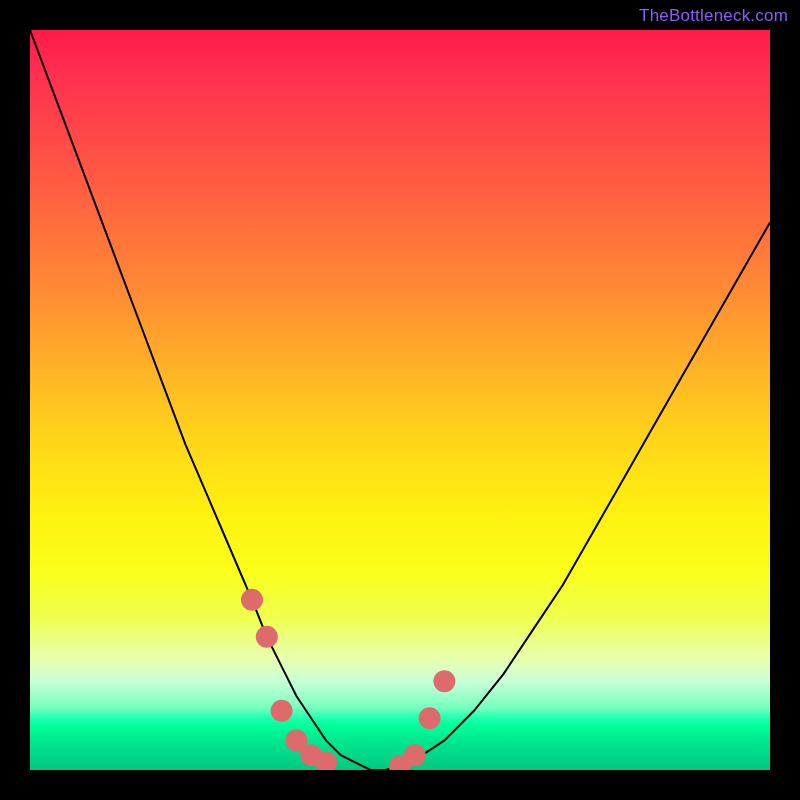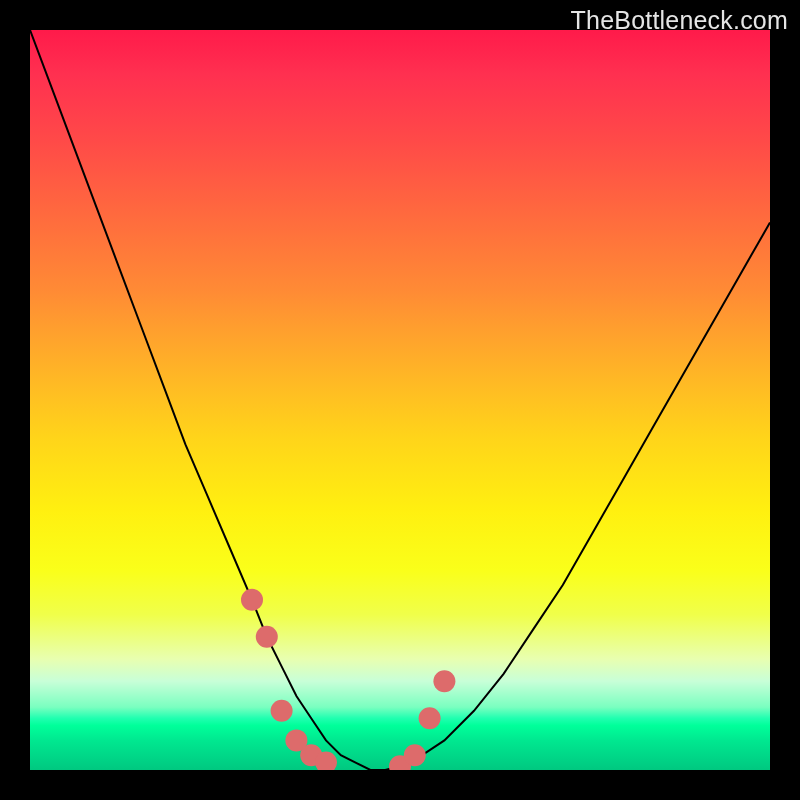--- a/index.html
+++ b/index.html
@@ -35,22 +35,22 @@
       #00ff9a 94%,
       #00e890 96%,
       #00d888 98%,
       #00c880 100%
     );
   }
   .watermark {
     position: absolute;
     top: 6px;
     right: 12px;
-    color: #e5e5e5;
-    font-size: 25px;
+    color: #8b5cf6;
+    font-size: 17px;
     font-weight: 500;
     letter-spacing: 0.2px;
   }
   svg.curve {
     position: absolute;
     left: 0;
     top: 0;
     width: 740px;
     height: 740px;
   }

